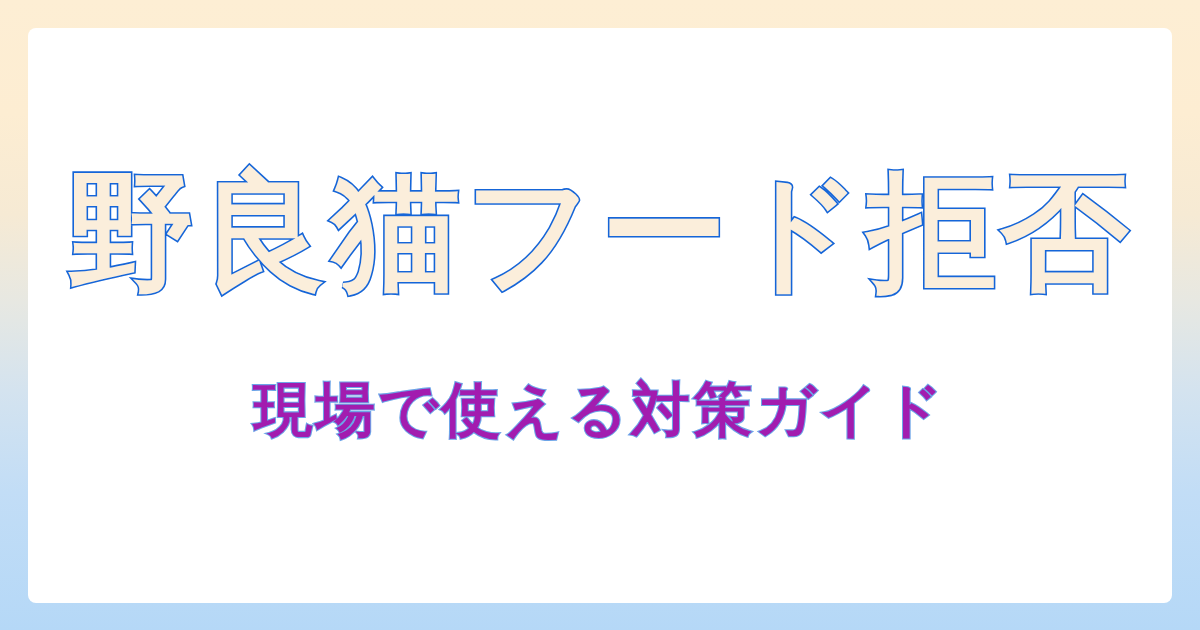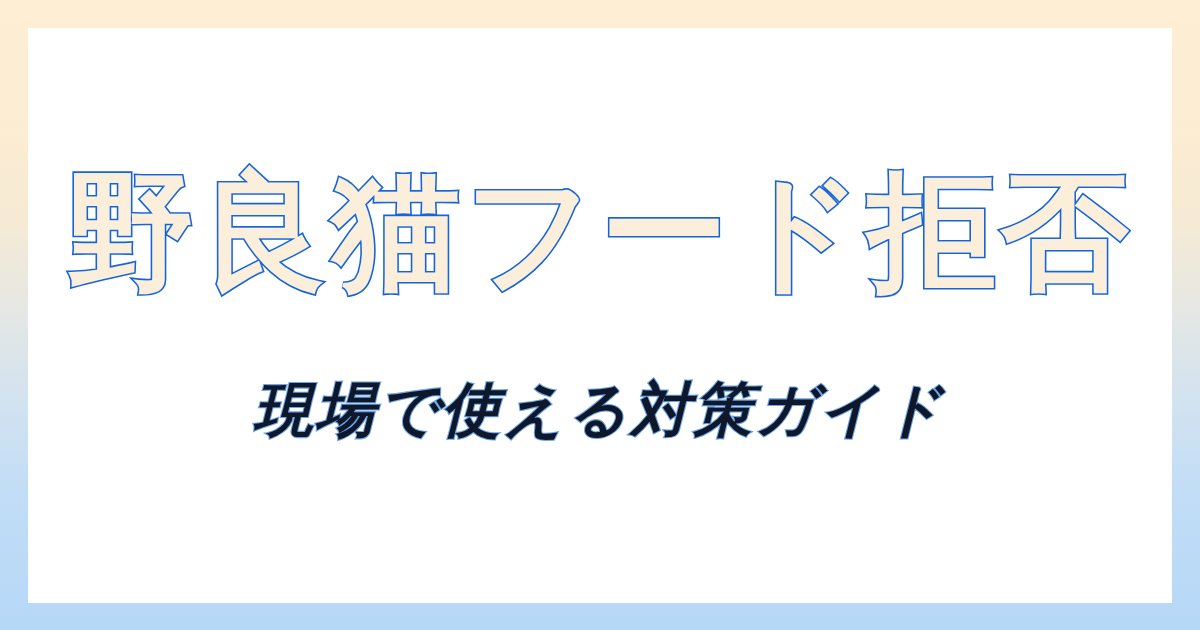--- a/index.html
+++ b/index.html
@@ -33,21 +33,21 @@
   }
 
   
   .card {
     position: absolute;
     left: 28px;
     top: 28px;
     right: 28px;
     bottom: 27px;
     background: #ffffff;
-    border-radius: 0;
+    border-radius: 8px;
     display: flex;
     flex-direction: column;
     align-items: center;
     justify-content: center;
   }
 
   .stack {
     width: 100%;
     display: flex;
     flex-direction: column;
@@ -80,27 +80,26 @@
     display: block;
     width: 100%;
     text-align: center;
     font-family: "DejaVu Sans", "Liberation Sans", sans-serif;
     font-size: 59px;
     line-height: 1.0;
     font-weight: 700;
     letter-spacing: 0.055em;
     white-space: nowrap;
 
-    color: #0f172a;
+    color: #a21caf;
     -webkit-text-stroke: 2.1px #6da5e8;
     paint-order: stroke fill;
 
     margin: 0;
     padding: 0;
-    font-style: italic;
   }
 </style>
 </head>
 <body>
 
 <div class="poster">
 
   <div class="card">
 
     <div class="stack">

